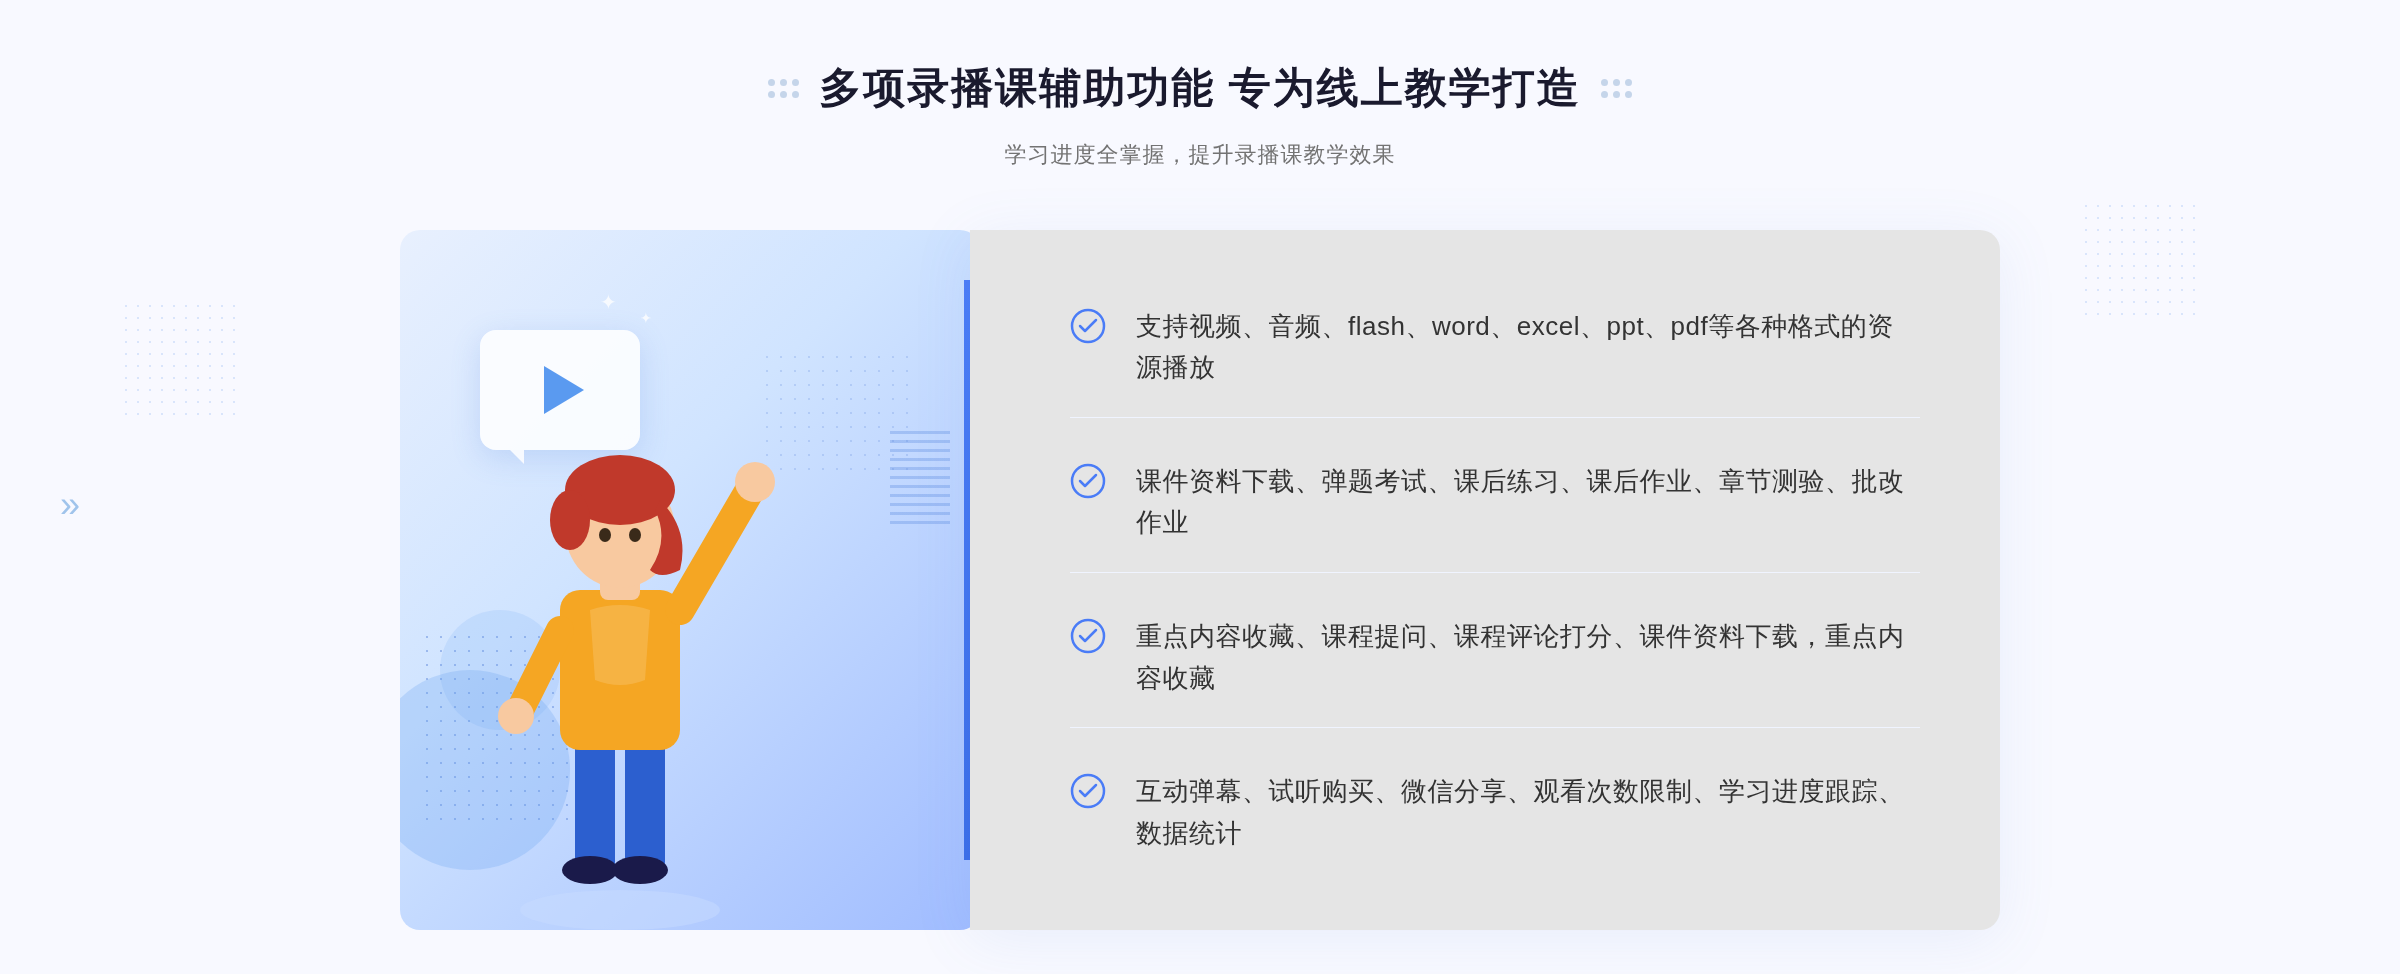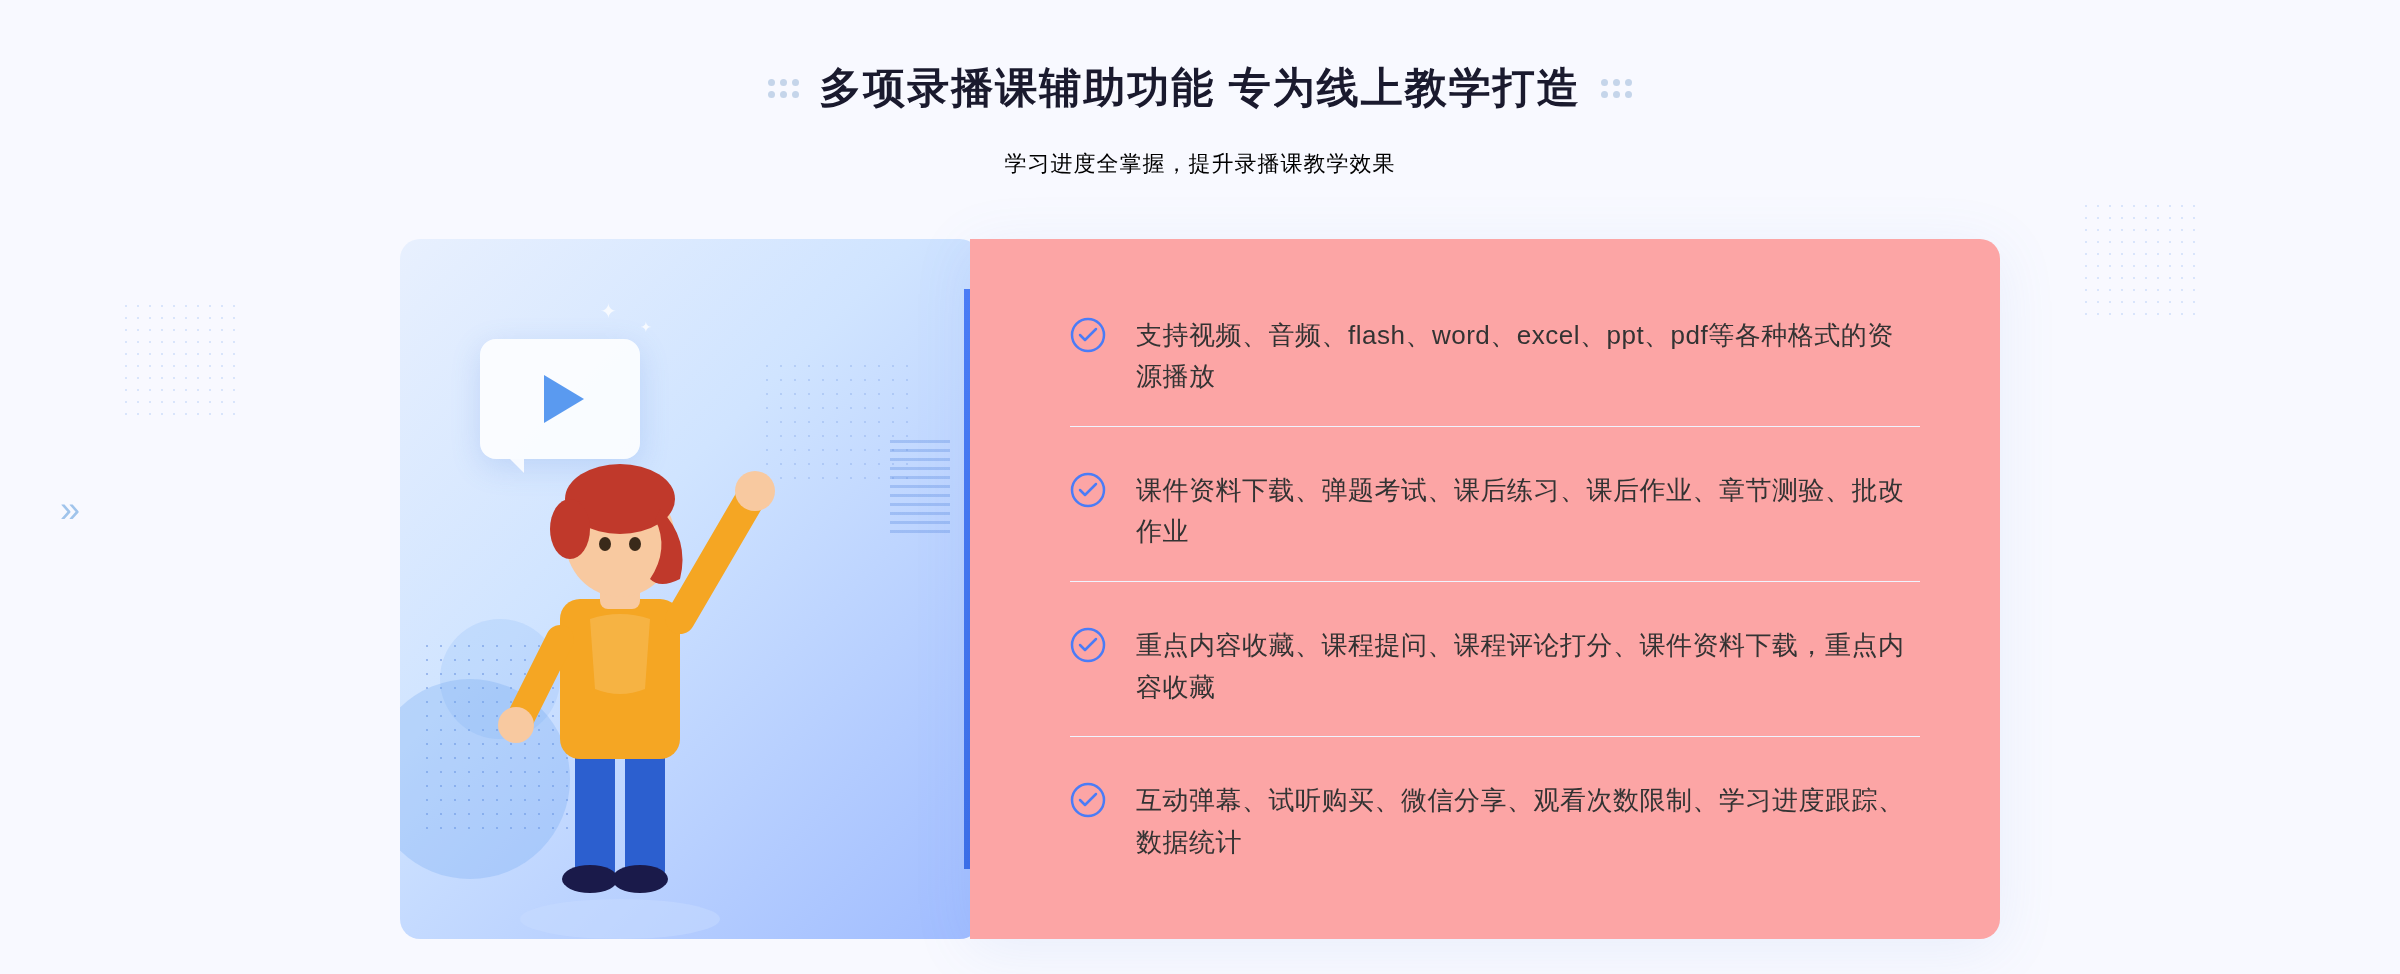--- a/index.html
+++ b/index.html
@@ -63,21 +63,21 @@
       text-align: center;
       margin-bottom: 60px;
       position: relative;
     }
 
     .title-row {
       display: flex;
       align-items: center;
       justify-content: flex-start;
       gap: 20px;
-      margin-bottom: 33px;
+      margin-bottom: 24px;
     }
 
     .title-decoration {
       display: flex;
       gap: 4px;
       align-items: center;
     }
 
     .title-decoration span {
       display: inline-block;
@@ -89,21 +89,21 @@
 
     .main-title {
       font-size: 42px;
       font-weight: 600;
       color: #1a1a2e;
       letter-spacing: 2px;
     }
 
     .subtitle {
       font-size: 22px;
-      color: #000000;
+      color: #737373;
       font-weight: 400;
       letter-spacing: 1px;
     }
 
     
     .content-area {
       display: flex;
       align-items: stretch;
       width: 1600px;
       max-width: 1600px;
@@ -246,21 +246,21 @@
       position: absolute;
       bottom: 0;
       left: 60px;
       width: 320px;
       height: 560px;
     }
 
     
     .features-panel {
       flex: 1;
-      background: #fca5a5;
+      background: #e5e5e5;
       border-radius: 0 20px 20px 0;
       padding: 40px 80px 40px 100px;
       display: flex;
       flex-direction: column;
       justify-content: space-around;
       box-shadow: 0 10px 60px rgba(100,140,220,0.1);
       margin-left: -10px;
       z-index: 2;
     }
 

